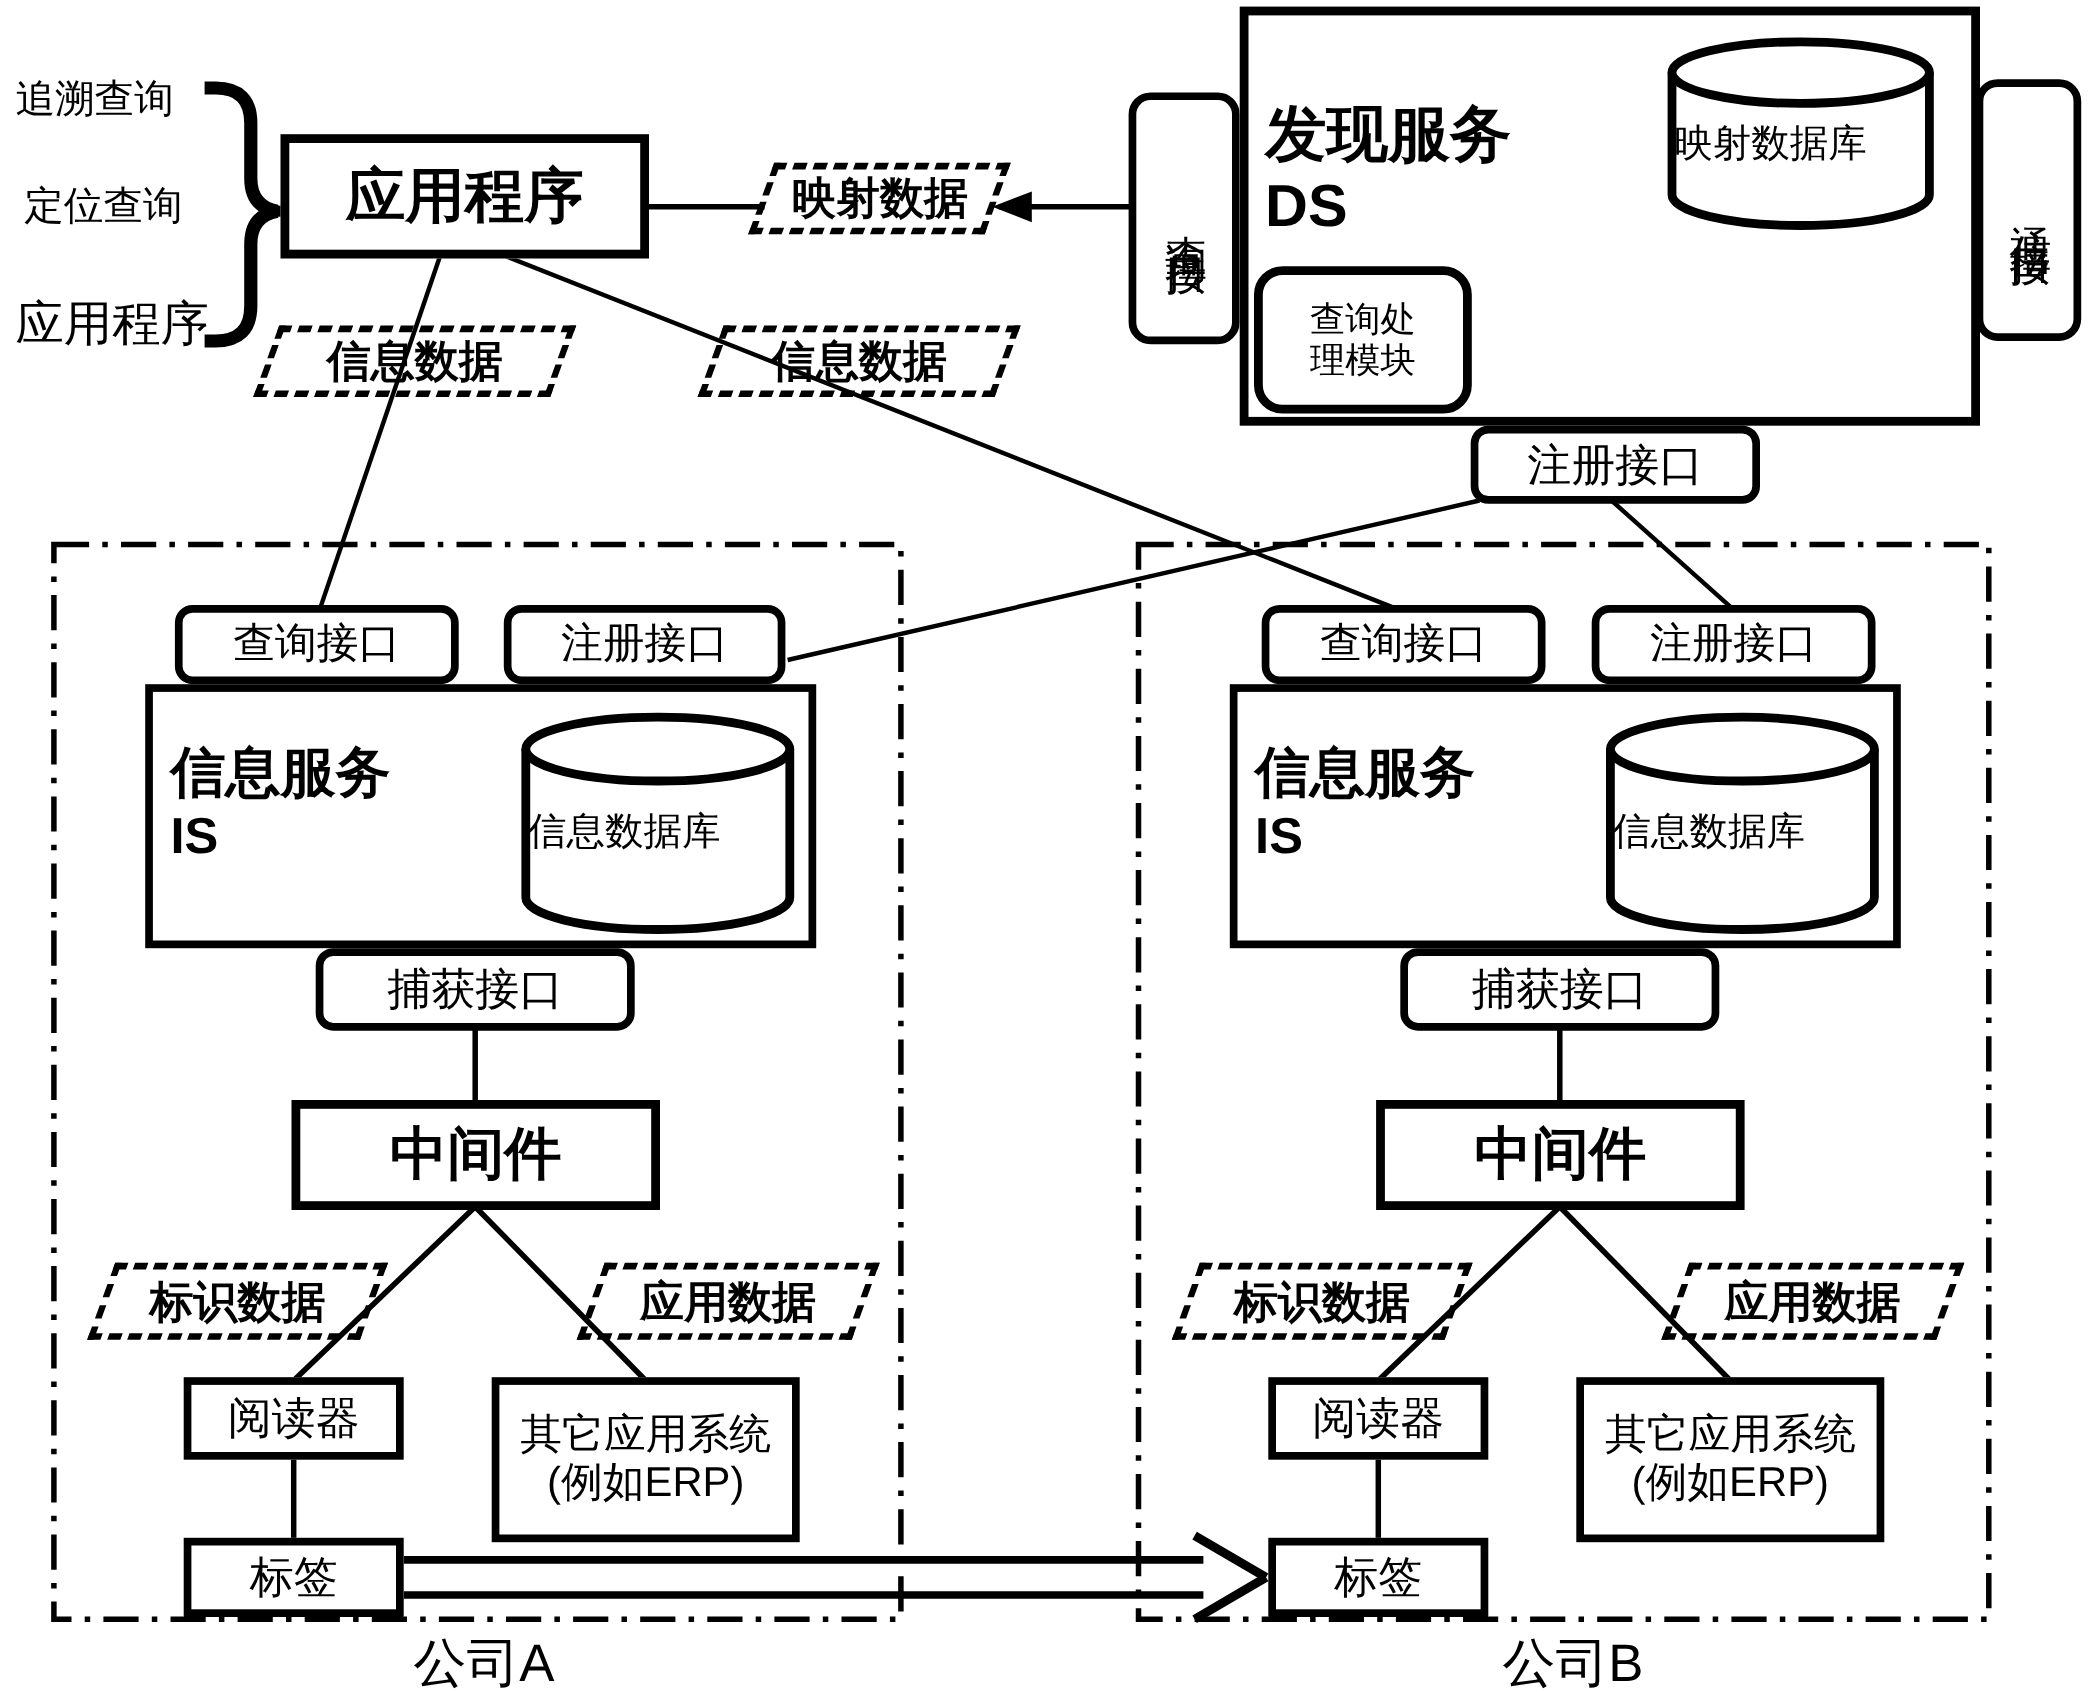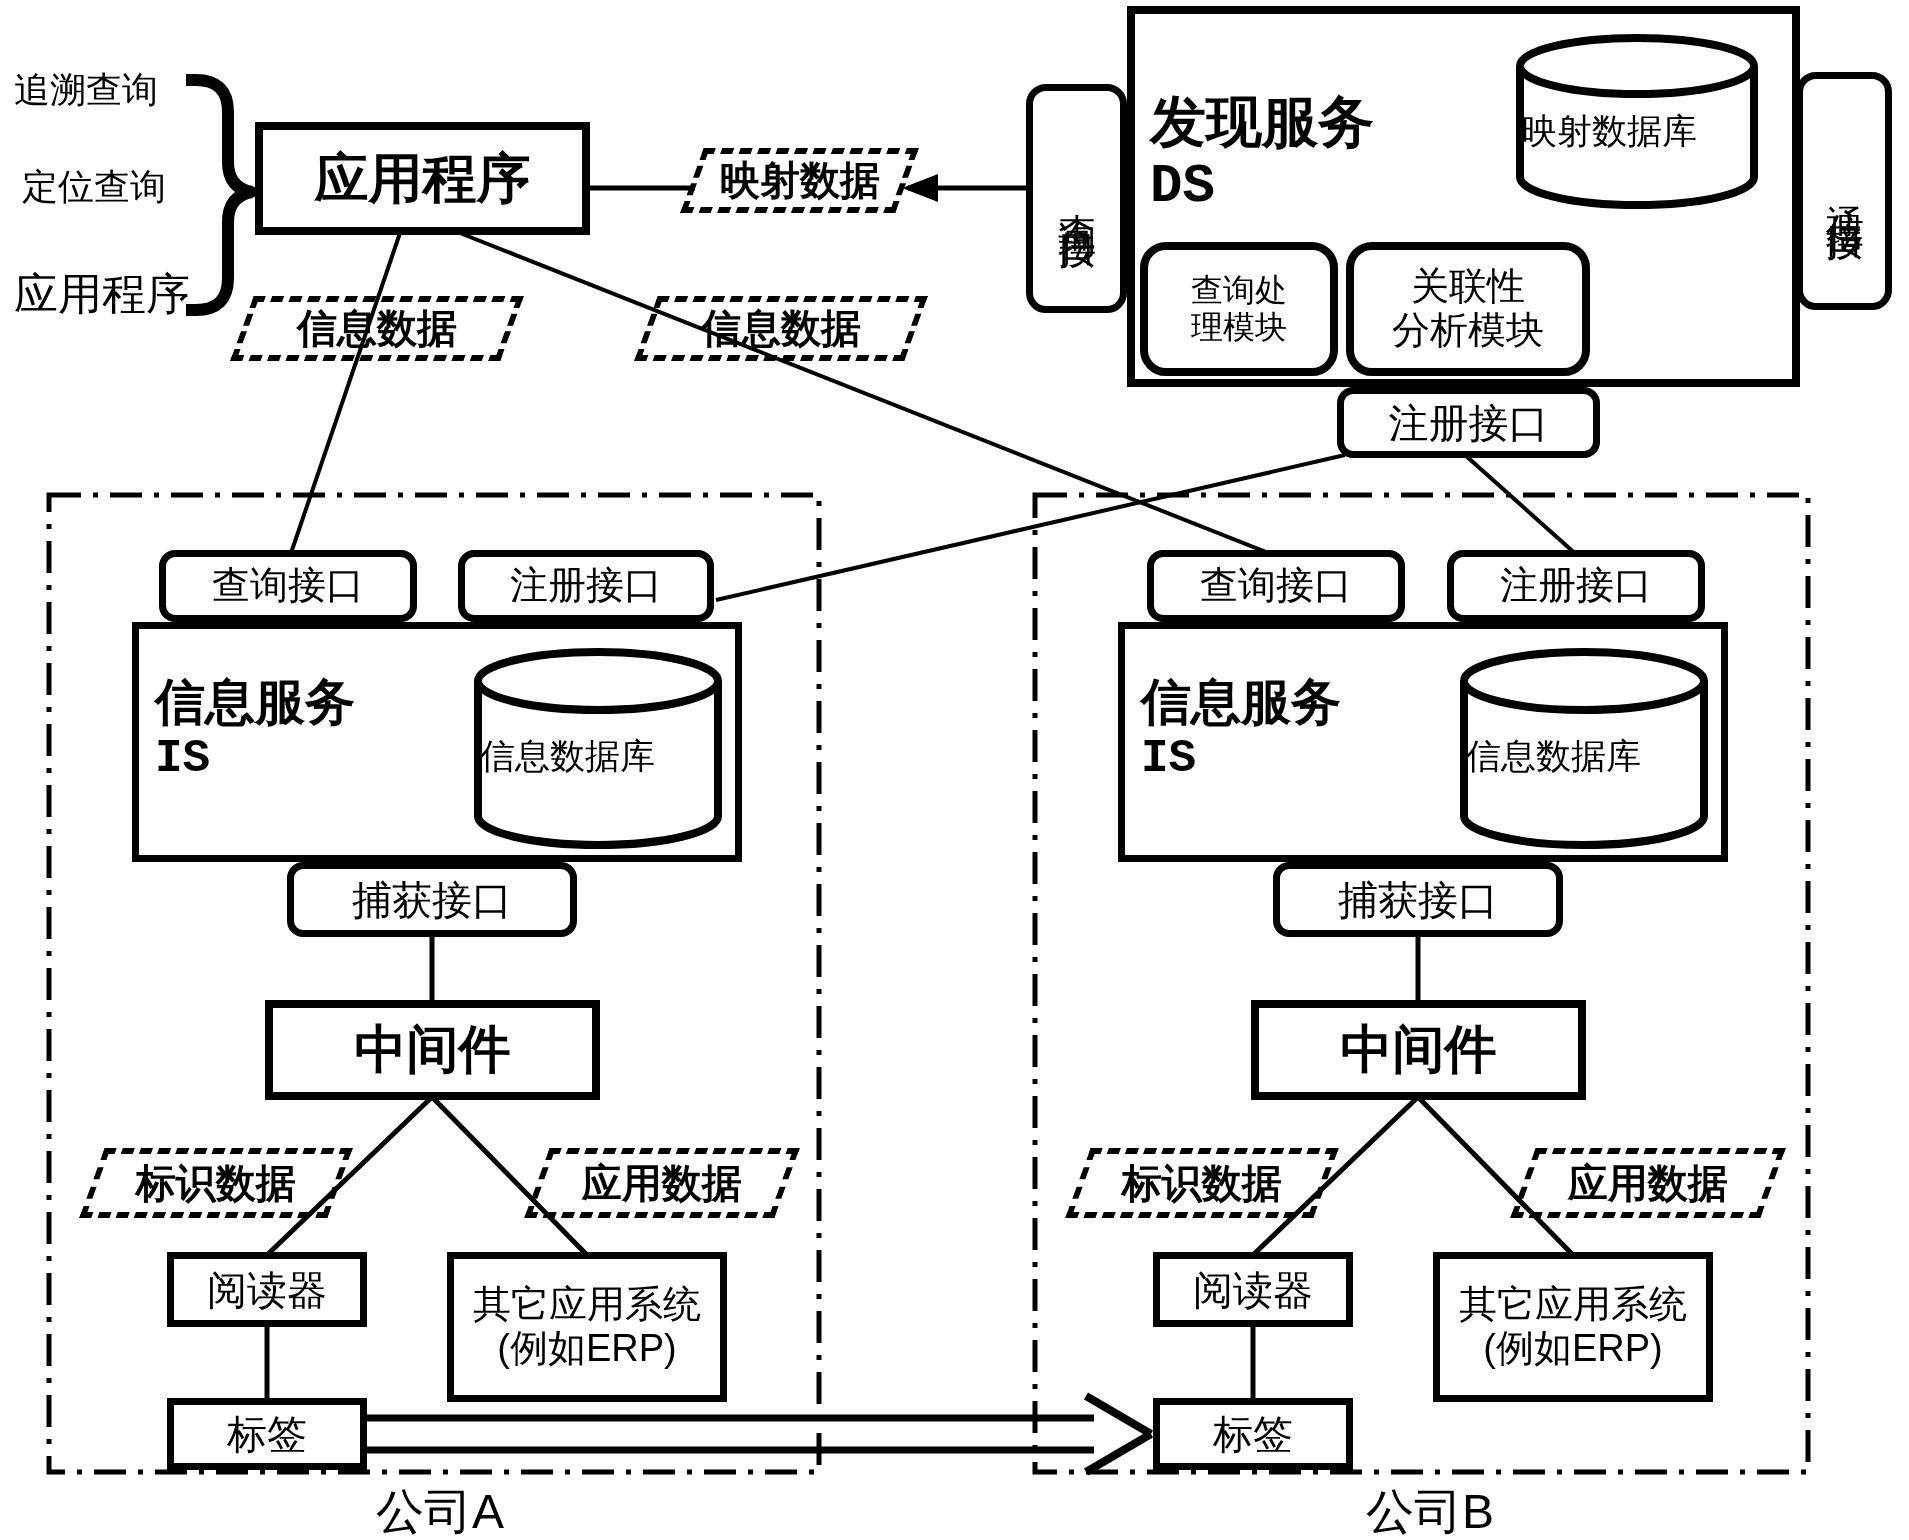--- a/index.html
+++ b/index.html
@@ -7,21 +7,21 @@
           font-family:"Liberation Sans",sans-serif;color:#000;overflow:hidden}
   svg.layer{position:absolute;left:0;top:0;z-index:1}
   svg.toplayer{position:absolute;left:0;top:0;z-index:3;pointer-events:none}
   .box{position:absolute;box-sizing:border-box;background:#fff;border:7px solid #000;
        display:flex;flex-direction:column;align-items:center;justify-content:center;
        text-align:center;z-index:2;line-height:1.15}
   .b8{border-width:8px}
   .r{border-radius:20px}
   .r16{border-radius:16px}
   .bold{font-weight:bold}
-  .serif{font-family:Liberation Mono, monospace}
+  .serif{font-family:Liberation Sans, sans-serif}
   .vtext{writing-mode:vertical-rl;text-orientation:upright;letter-spacing:8px}
   .para{position:absolute;box-sizing:border-box;border:6px dashed #000;background:transparent;
         transform:skewX(-20deg);display:flex;align-items:center;justify-content:center;z-index:2}
   .para>span{transform:skewX(20deg);font-size:40px;font-weight:600;white-space:nowrap}
   .lbl{position:absolute;z-index:2;white-space:nowrap}
   .txt{position:absolute;z-index:4;text-align:left;line-height:1.2}
 </style>
 </head>
 <body>
 
@@ -90,24 +90,20 @@
   <div class="box b8" style="left:1127px;top:6px;width:673px;height:381px;justify-content:flex-start"></div>
   <div class="txt" style="left:1150px;top:88px;width:360px">
     <div class="bold" style="font-size:56px">发现服务</div>
     <div class="bold serif" style="font-size:54px">DS</div>
   </div>
 
   <div class="box b8" style="left:1140px;top:242px;width:198px;height:134px;font-size:32px;border-radius:26px">
     <span>查询处</span>
     <span>理模块</span>
   </div>
-  <div class="box b8" style="left:1346px;top:242px;width:244px;height:134px;font-size:38px;border-radius:26px">
-    <span>关联性</span>
-    <span>分析模块</span>
-  </div>
 
   <div class="box r" style="left:1796px;top:72px;width:96px;height:238px;font-size:38px">
     <span class="vtext">通信接口</span>
   </div>
 
   <div class="box r16" style="left:1337px;top:387px;width:263px;height:71px;font-size:40px">
     <span>注册接口</span>
   </div>
 
   <div class="box r16" style="left:159px;top:550px;width:258px;height:72px;font-size:38px">

